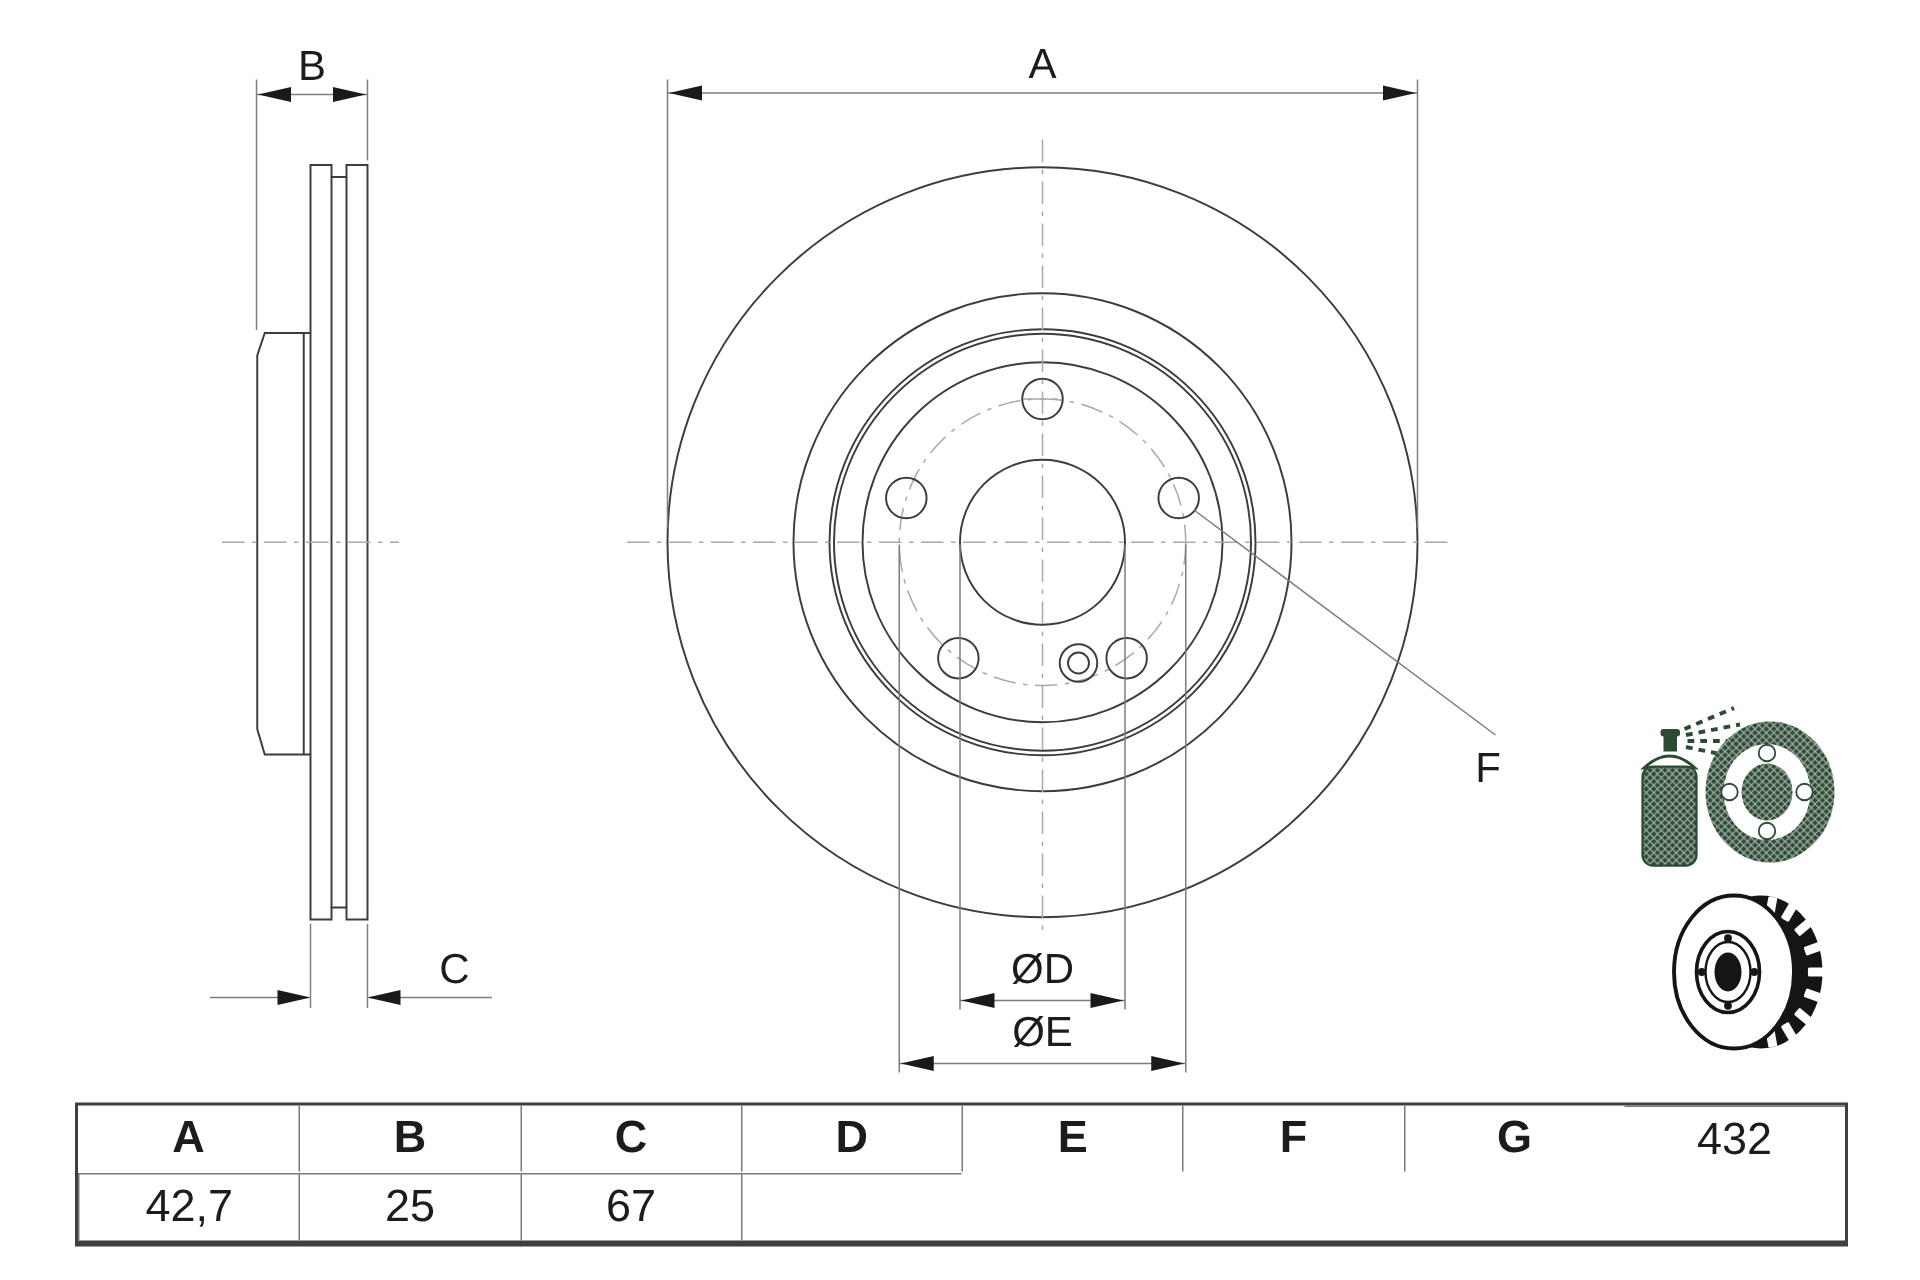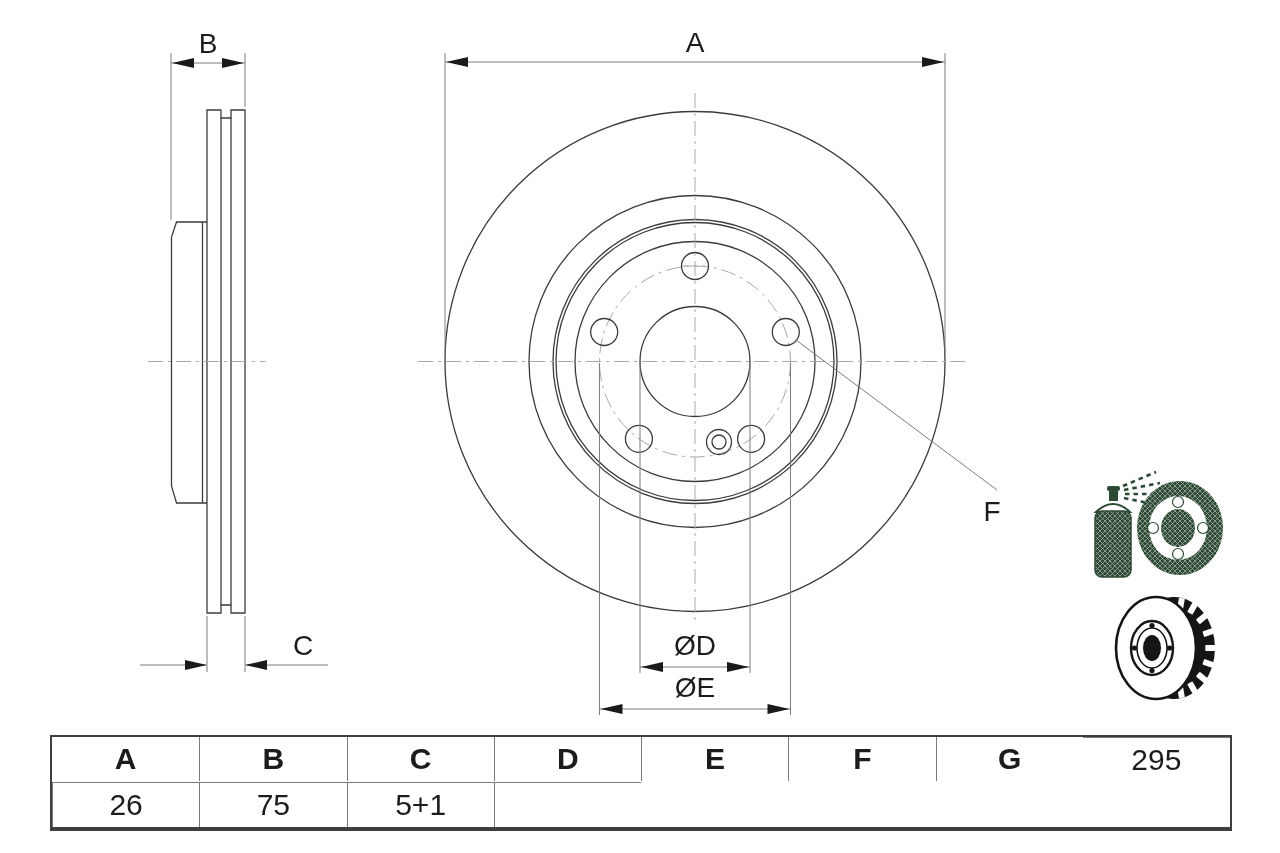--- a/index.html
+++ b/index.html
@@ -180,20 +180,20 @@
   
   <div class="spec-table">
     <div class="spec-cell hdr first">A</div>
     <div class="spec-cell hdr">B</div>
     <div class="spec-cell hdr">C</div>
     <div class="spec-cell hdr">D</div>
     <div class="spec-cell hdr">E</div>
     <div class="spec-cell hdr">F</div>
     <div class="spec-cell hdr">G</div>
 
-    <div class="spec-cell val first">295</div>
-    <div class="spec-cell val">26</div>
-    <div class="spec-cell val">75</div>
-    <div class="spec-cell val">5+1</div>
+    <div class="spec-cell val first">432</div>
+    <div class="spec-cell val">42,7</div>
+    <div class="spec-cell val">25</div>
+    <div class="spec-cell val">67</div>
     <div class="spec-cell val"></div>
   </div>
 
 </div>
 
 </body></html>

